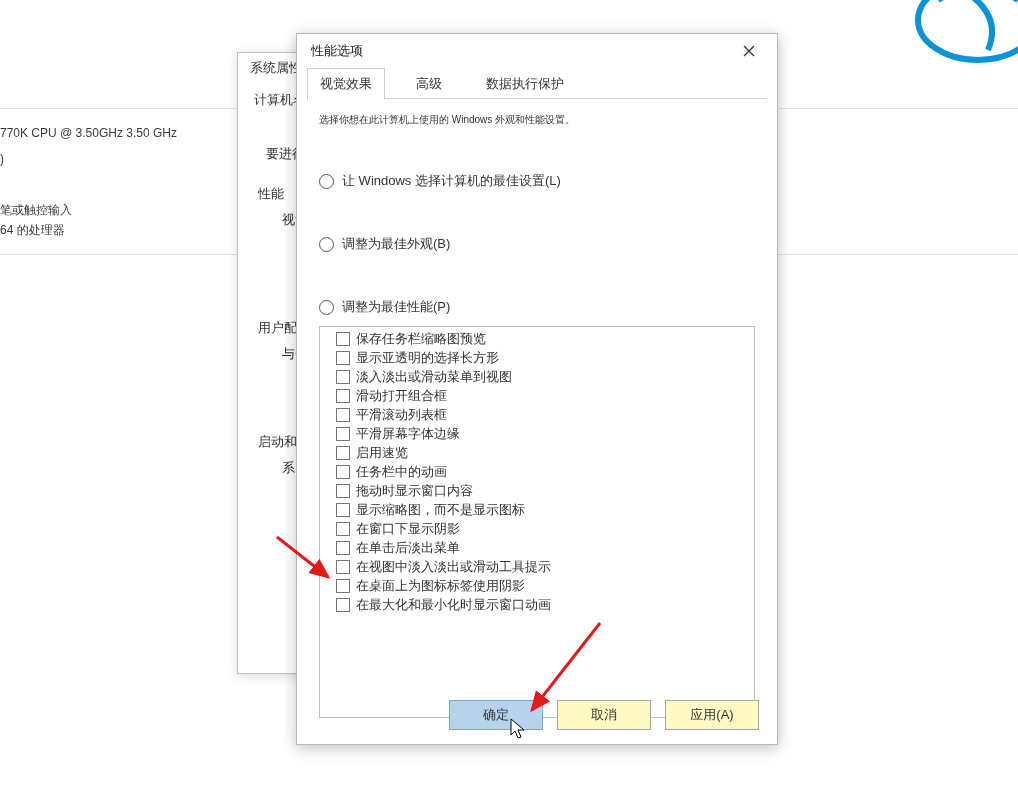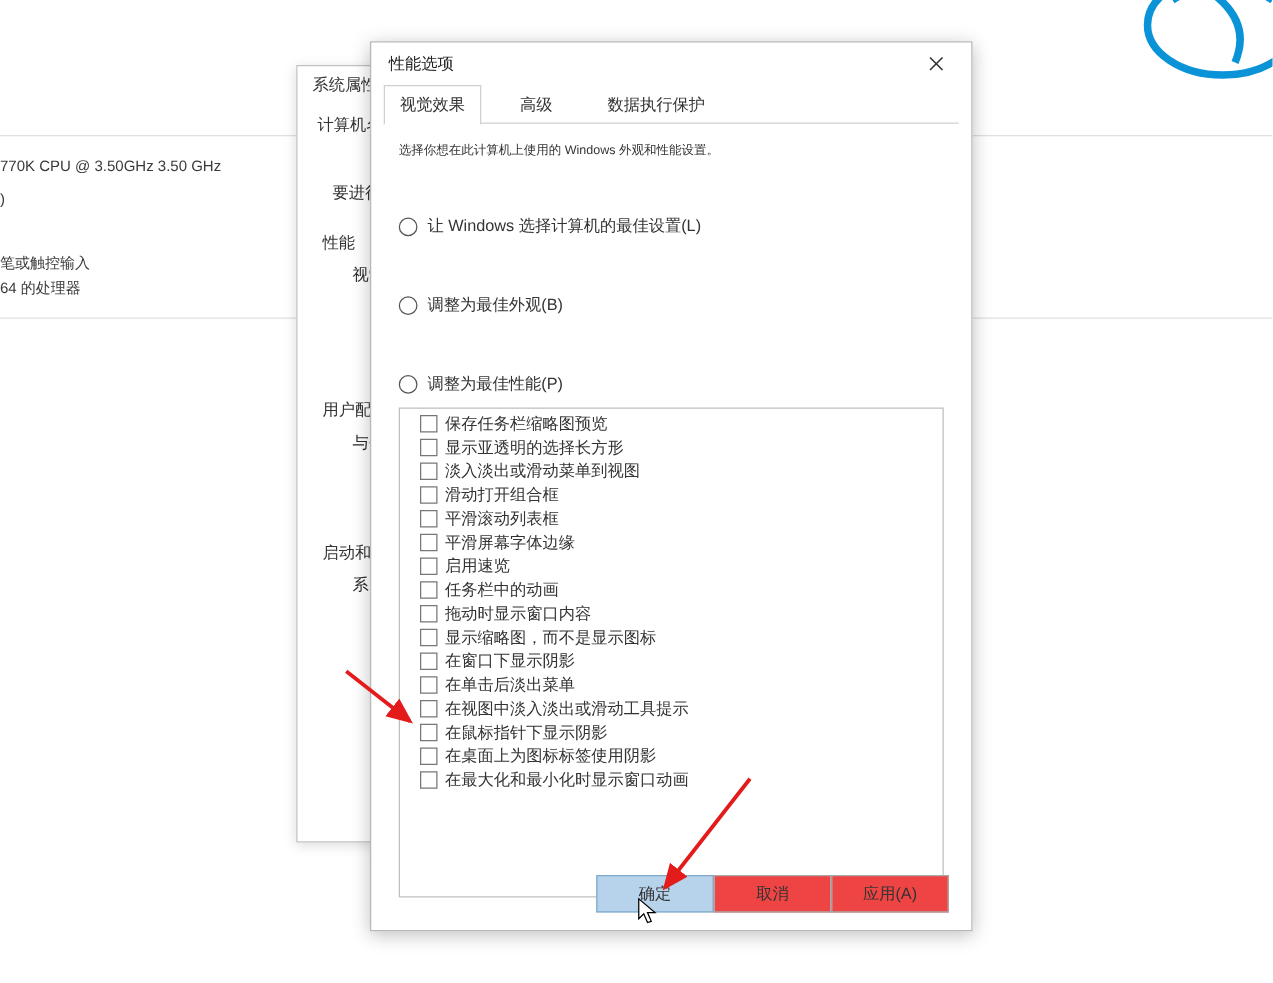--- a/index.html
+++ b/index.html
@@ -198,26 +198,27 @@
     border: 1px solid #777;
     background: #fff;
     flex-shrink: 0;
   }
 
   .dlg-perf .button-row {
     position: absolute;
     right: 18px;
     bottom: 14px;
     display: flex;
+    gap: 14px;
   }
   .dlg-perf .btn {
     width: 92px;
     height: 28px;
     border: 1px solid #a8a8a8;
-    background: #ef4444;
+    background: #fef9c3;
     display: flex;
     align-items: center;
     justify-content: center;
     font-size: 13px;
     color: #333;
     cursor: pointer;
   }
   .dlg-perf .btn.primary {
     background: #b7d3ec;
     border-color: #7fa8ca;
@@ -358,24 +359,20 @@
       <div class="chk-row">
           <span class="chk"></span>
           <span>在单击后淡出菜单</span>
         </div>
       <div class="chk-row">
           <span class="chk"></span>
           <span>在视图中淡入淡出或滑动工具提示</span>
         </div>
       <div class="chk-row">
           <span class="chk"></span>
-          <span>在鼠标指针下显示阴影</span>
-        </div>
-      <div class="chk-row">
-          <span class="chk"></span>
           <span>在桌面上为图标标签使用阴影</span>
         </div>
       <div class="chk-row">
           <span class="chk"></span>
           <span>在最大化和最小化时显示窗口动画</span>
         </div>
     </div>
   </div>
 
   <div class="button-row">

